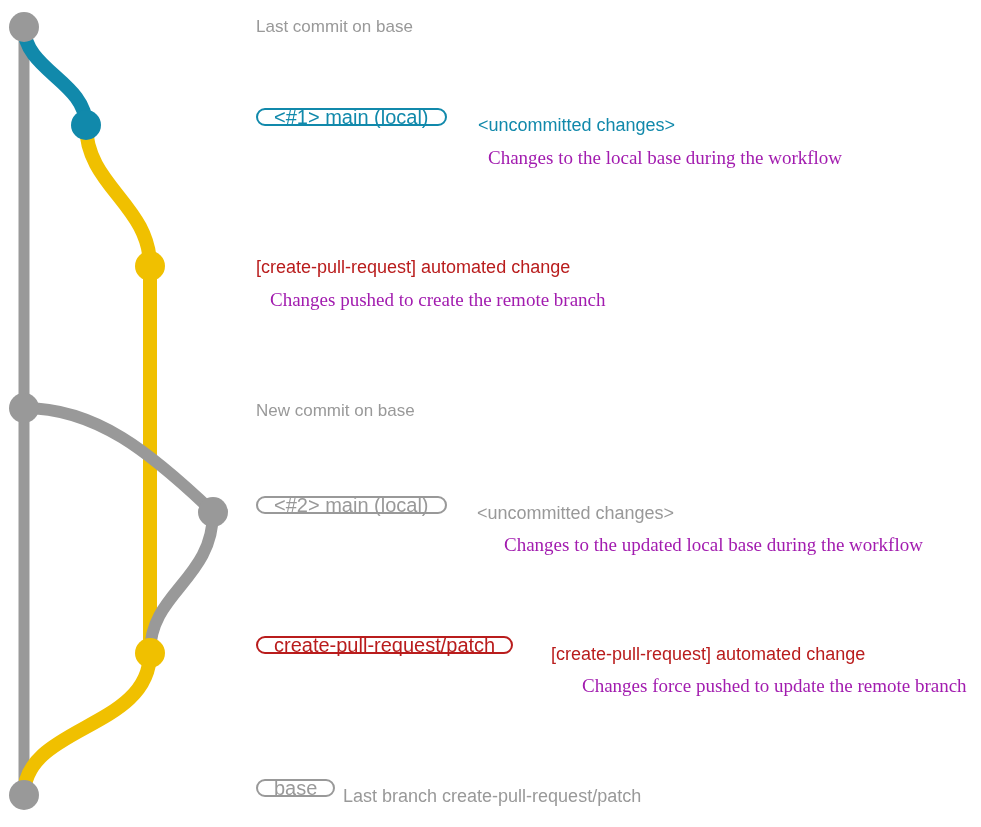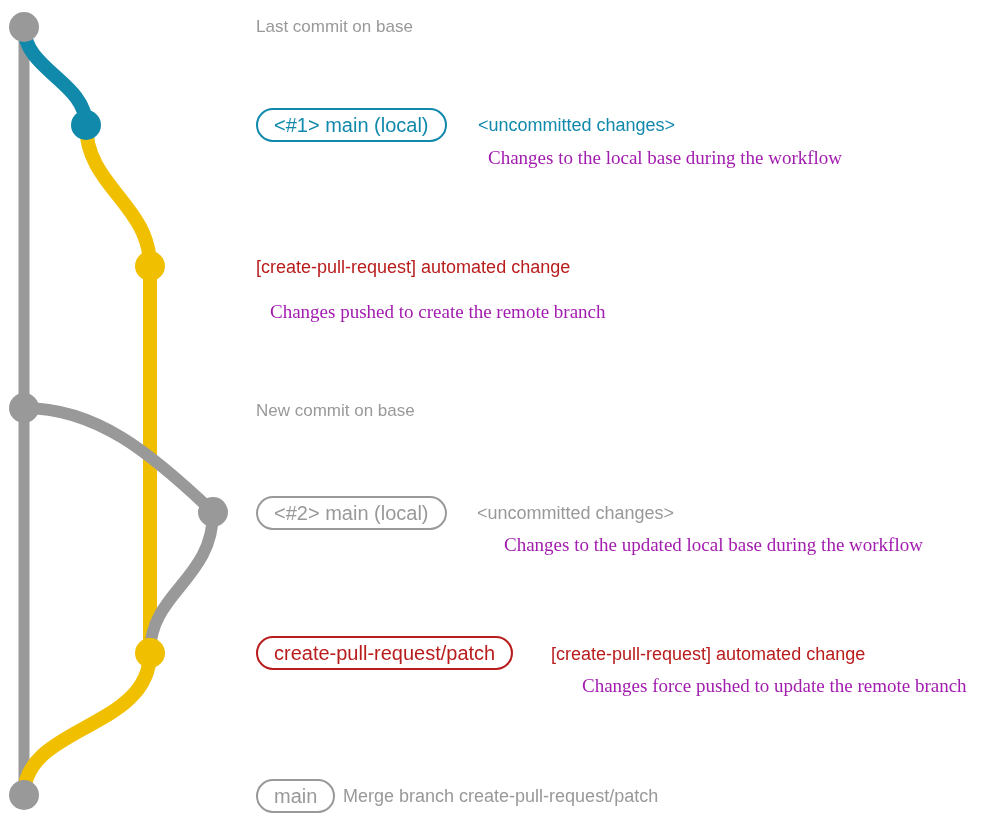--- a/index.html
+++ b/index.html
@@ -32,21 +32,21 @@
     font-family: "Liberation Sans", sans-serif;
     font-size: 17px;
     line-height: 26px;
     white-space: nowrap;
   }
 
   
   .badge {
     position: absolute;
     box-sizing: border-box;
-    height: 34px;
+    height: 18px;
     border: 2px solid currentColor;
     border-radius: 17px;
     display: flex;
     align-items: center;
     justify-content: flex-start;
     padding: 0 16px;
     font-family: "Liberation Sans", sans-serif;
     font-size: 20px;
     line-height: 20px;
     white-space: nowrap;
@@ -111,32 +111,32 @@
 
 <div class="headline c-grey" style="left:256px; top:14px;">Last commit on base</div>
 
 <div class="badge c-blue" style="left:256px; top:108px;">
   <span class="badge-label">&lt;#1&gt; main (local)</span>
 </div>
 <div class="subject c-blue" style="left:478px; top:112px;">&lt;uncommitted changes&gt;</div>
 <div class="description" style="left:488px; top:147px;">Changes to the local base during the workflow</div>
 
 <div class="subject c-yellow" style="left:256px; top:254px;">[create-pull-request] automated change</div>
-<div class="description" style="left:270px; top:301px;">Changes pushed to create the remote branch</div>
+<div class="description" style="left:270px; top:289px;">Changes pushed to create the remote branch</div>
 
 <div class="headline c-grey" style="left:256px; top:398px;">New commit on base</div>
 
 <div class="badge c-grey" style="left:256px; top:496px;">
   <span class="badge-label">&lt;#2&gt; main (local)</span>
 </div>
 <div class="subject c-grey" style="left:477px; top:500px;">&lt;uncommitted changes&gt;</div>
 <div class="description" style="left:488px; top:534px;margin-left:16px;">Changes to the updated local base during the workflow</div>
 
 <div class="badge c-yellow" style="left:256px; top:636px;">
   <span class="badge-label">create-pull-request/patch</span>
 </div>
 <div class="subject c-yellow" style="left:551px; top:641px;">[create-pull-request] automated change</div>
 <div class="description" style="left:582px; top:675px;">Changes force pushed to update the remote branch</div>
 
 <div class="badge c-grey" style="left:256px; top:779px;">
-  <span class="badge-label">main</span>
+  <span class="badge-label">base</span>
 </div>
-<div class="subject c-grey" style="left:343px; top:783px;">Merge branch create-pull-request/patch</div>
+<div class="subject c-grey" style="left:343px; top:783px;">Last branch create-pull-request/patch</div>
 
 </body></html>

